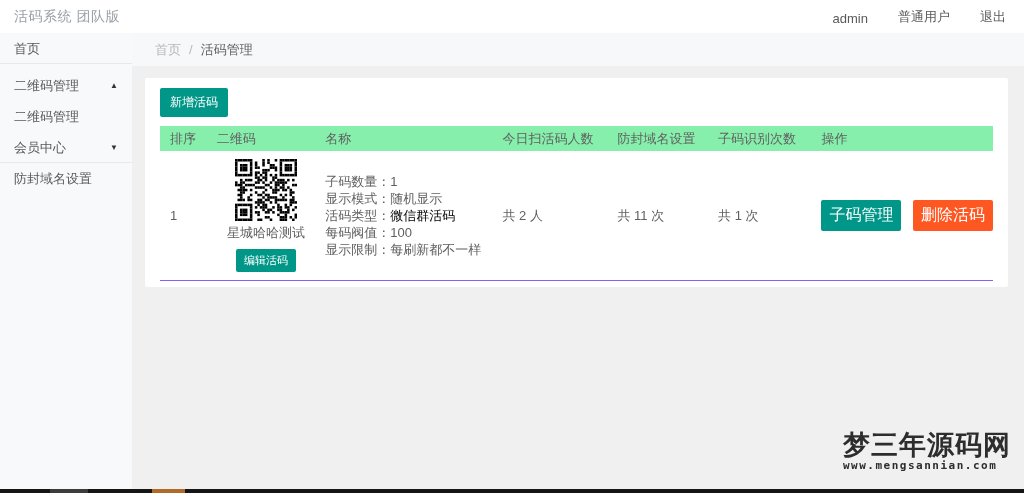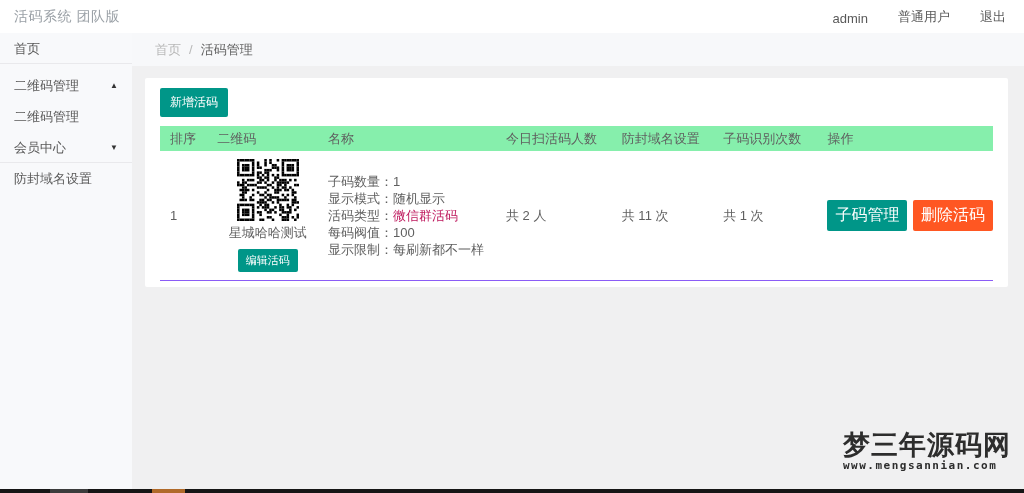--- a/index.html
+++ b/index.html
@@ -42,23 +42,23 @@
   table.grid { width:100%; border-collapse:collapse; margin-top:9px; }
   table.grid th { background:#86efac; height:25px; font-weight:normal; font-size:13px; color:#5f5f5f;
                   text-align:left; padding:0 0 0 10px; white-space:nowrap; }
   table.grid td { vertical-align:middle; padding:8px 0 8px 10px; font-size:13px; color:#5f5f5f;
                   border-bottom:1px solid #8b5cf6; }
   .qr-cell { text-align:center; padding-left:0; }
   .qr-wrap { display:inline-block; text-align:center; }
   .qr-box { width:62px; height:62px; margin:0 auto; }
   .qr-name { margin-top:3px; font-size:13px; color:#5f5f5f; }
   .detail-line { line-height:17px; white-space:nowrap; }
-  .detail-red { color:#be185d; }
+  .detail-red { color:#000000; }
   .ops { white-space:nowrap; }
-  .ops .btn + .btn { margin-left:2px; }
+  .ops .btn + .btn { margin-left:8px; }
 
   
   .watermark { position:absolute; right:13px; bottom:21px; color:#2d2d2d; }
   .wm-title { font-family:"DejaVu Serif","Liberation Serif",serif; font-weight:bold; font-size:27px;
               letter-spacing:1px; line-height:28px; }
   .wm-url { font-family:"DejaVu Sans Mono","Liberation Mono",monospace; font-weight:bold; font-size:11px;
             letter-spacing:1.5px; }
 
   
   .bottom-strip { position:absolute; left:0; bottom:0; width:1024px; height:4px; background:#151515; }

